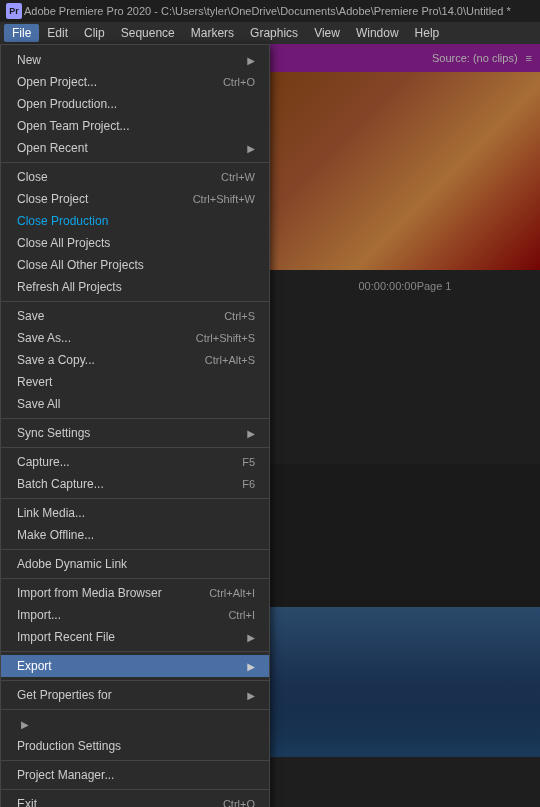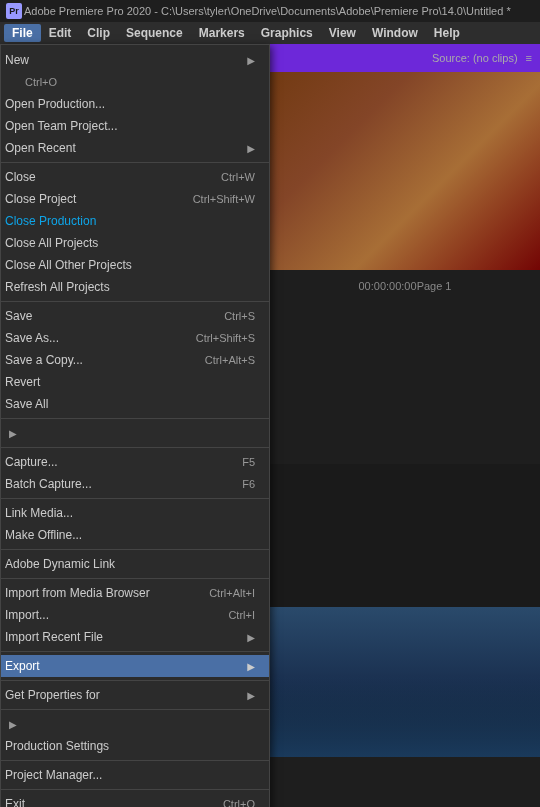--- a/index.html
+++ b/index.html
@@ -50,42 +50,41 @@
       display: flex;
       align-items: center;
       padding: 0 4px;
     }
     .menu-item {
       padding: 2px 8px;
       font-size: 12px;
       color: #ccc;
       cursor: pointer;
       border-radius: 2px;
-      font-weight: bold;
     }
     .menu-item.active {
       background: #4a6fa5;
       color: #fff;
     }
 
     
     .primary-menu {
       background: #2b2b2b;
       border: 1px solid #444;
       width: 270px;
       flex-shrink: 0;
       padding: 4px 0;
       box-shadow: 2px 2px 8px rgba(0,0,0,0.6);
     }
 
     .menu-row {
       display: flex;
       align-items: center;
       justify-content: space-between;
-      padding: 3px 14px 3px 4px;
+      padding: 3px 14px 3px 16px;
       cursor: pointer;
       color: #ccc;
       min-height: 22px;
     }
     .menu-row.disabled {
       color: #0ea5e9;
       cursor: default;
     }
     .menu-row.highlighted {
       background: #4a6fa5;
@@ -128,21 +127,21 @@
     
     .source-monitor {
       position: absolute;
       top: 44px;
       right: 0;
       width: 270px;
       height: 420px;
       background: #1e1e1e;
     }
     .source-header {
-      background: #6d28d9;
+      background: #701a75;
       height: 28px;
       display: flex;
       align-items: center;
       justify-content: flex-end;
       padding: 0 8px;
       font-size: 11px;
       color: #aaa;
     }
     .source-content {
       background: #111;
@@ -309,20 +308,21 @@
   </div>
 </div>
 
 <div class="dropdown-wrapper">
   <div class="primary-menu" id="primary-menu">
   <div class="menu-row">
         <span class="menu-label">New</span>
         <span class="menu-arrow">▶</span>
       </div>
       <div class="menu-row">
+        <span class="menu-label">Open Project...</span>
         <span class="menu-shortcut">Ctrl+O</span>
       </div>
       <div class="menu-row">
         <span class="menu-label">Open Production...</span>
       </div>
       <div class="menu-row">
         <span class="menu-label">Open Team Project...</span>
       </div>
       <div class="menu-row">
         <span class="menu-label">Open Recent</span>
@@ -363,20 +363,21 @@
         <span class="menu-shortcut">Ctrl+Alt+S</span>
       </div>
       <div class="menu-row">
         <span class="menu-label">Revert</span>
       </div>
       <div class="menu-row">
         <span class="menu-label">Save All</span>
       </div>
       <hr class="menu-separator">
       <div class="menu-row">
+        <span class="menu-label">Sync Settings</span>
         <span class="menu-arrow">▶</span>
       </div>
       <hr class="menu-separator">
       <div class="menu-row">
         <span class="menu-label">Capture...</span>
         <span class="menu-shortcut">F5</span>
       </div>
       <div class="menu-row">
         <span class="menu-label">Batch Capture...</span>
         <span class="menu-shortcut">F6</span>

